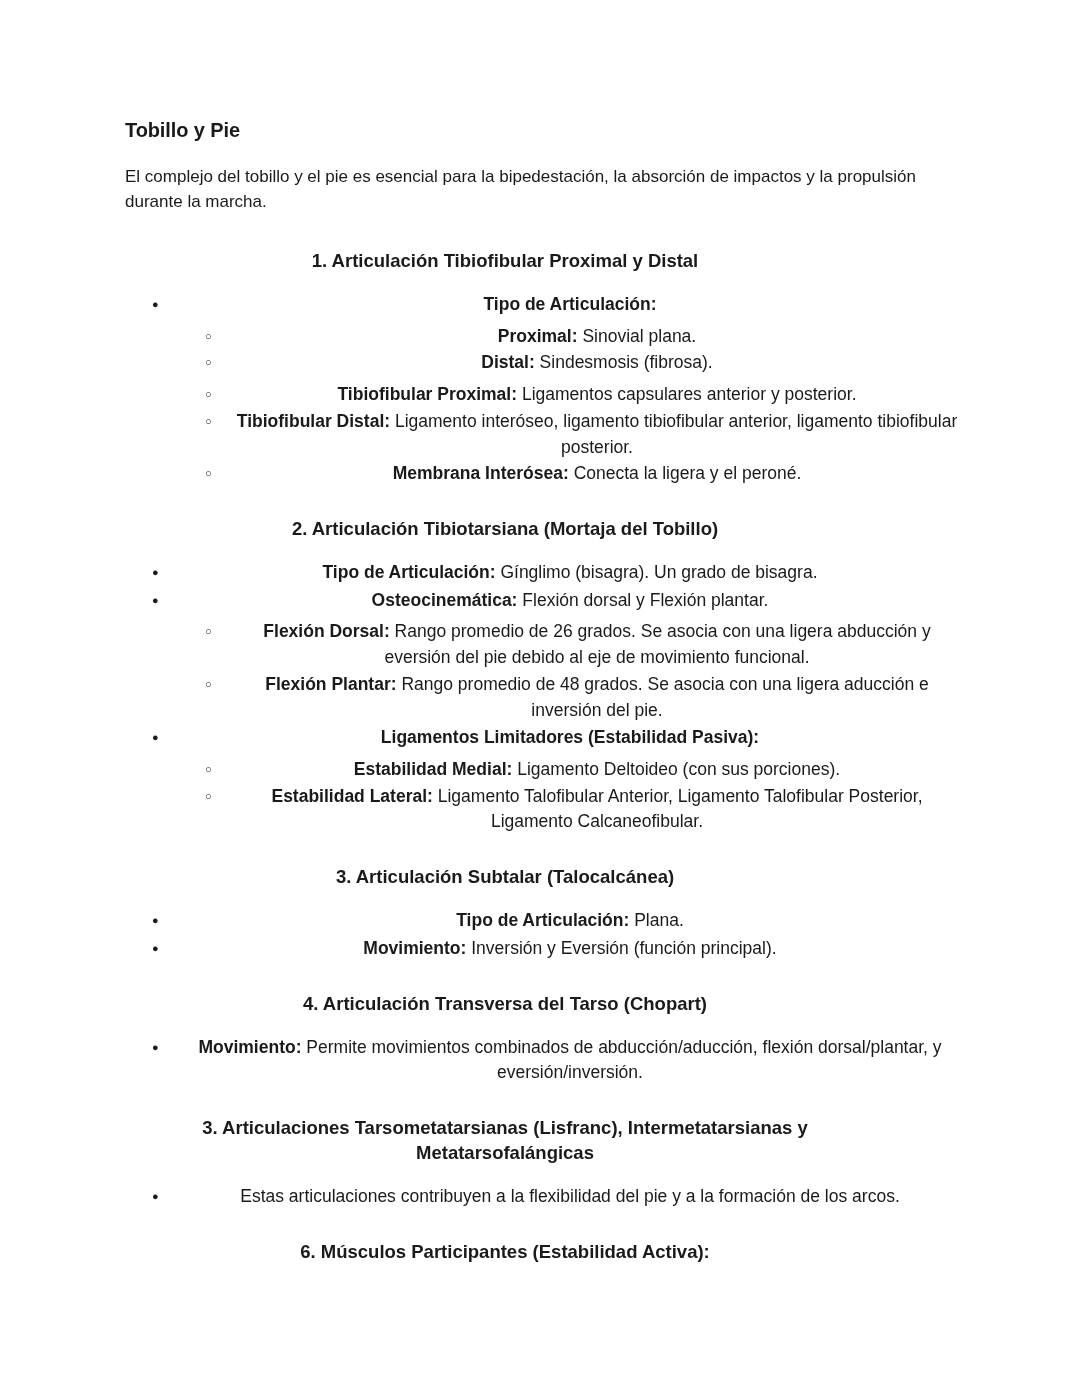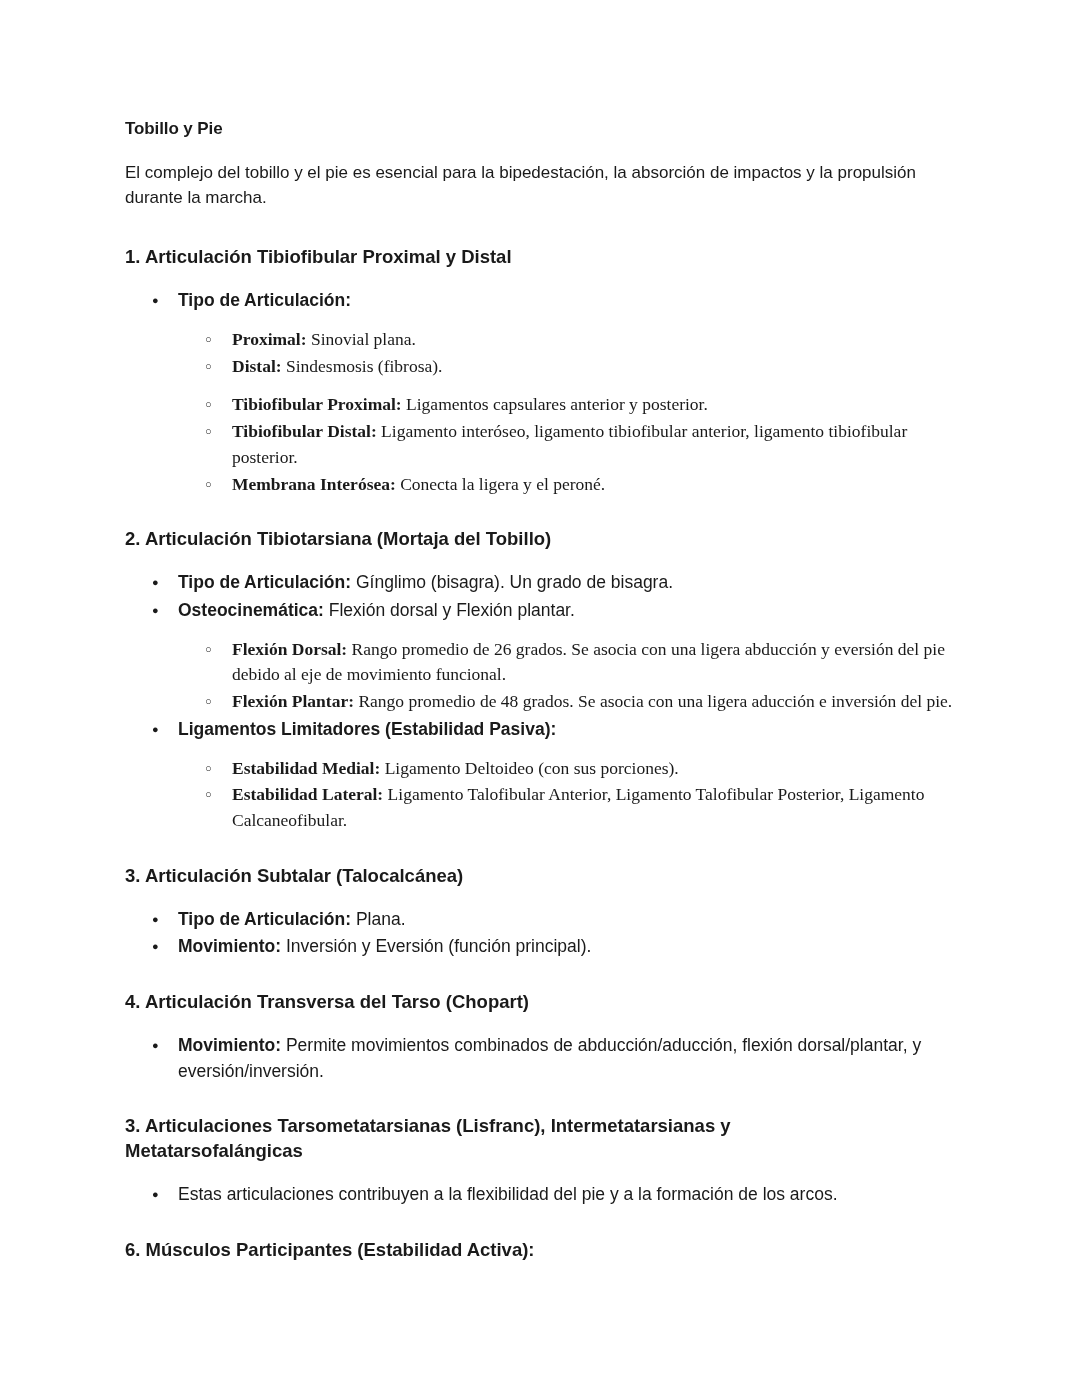--- a/index.html
+++ b/index.html
@@ -15,34 +15,35 @@
     -webkit-font-smoothing: antialiased;
   }
   .page {
     width: 1080px;
     min-height: 1397px;
     box-sizing: border-box;
     padding: 118px 118px 40px 125px;
     background: #ffffff;
   }
   .doc-title {
-    font-size: 17px;
+    font-size: 20px;
     font-weight: bold;
     line-height: 1.25;
     margin: 0 0 22px 0;
     letter-spacing: -0.1px;
   }
   .intro {
     font-size: 17px;
     line-height: 1.47;
     margin: 0 0 34px 0;
     max-width: 825px;
   }
   .section {
     margin: 0 0 0 0;
+    text-align: center;
   }
   .section-heading {
     font-size: 18.5px;
     font-weight: bold;
     line-height: 1.35;
     margin: 0 0 18px 0;
     max-width: 760px;
   }
   .section + .section {
     margin-top: 30px;
@@ -64,23 +65,22 @@
     content: "\25CF";
     position: absolute;
     left: 27px;
     top: 0;
     font-size: 11px;
     line-height: 25.5px;
     color: #1a1a1a;
   }
   ul.lvl2 {
     list-style: none;
-    margin: 13px 0 2px 0;
+    margin: 6px 0 2px 0;
     padding: 0;
-    font-family: Liberation Serif, serif;
   }
   ul.lvl2 > li.item2 {
     position: relative;
     padding-left: 54px;
     font-size: 17.5px;
     line-height: 1.47;
     margin: 0 0 1px 0;
     max-width: 836px;
   }
   ul.lvl2 > li.item2 > .row::before {

